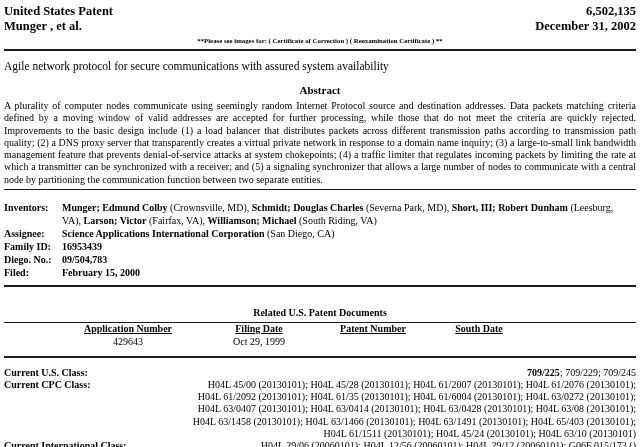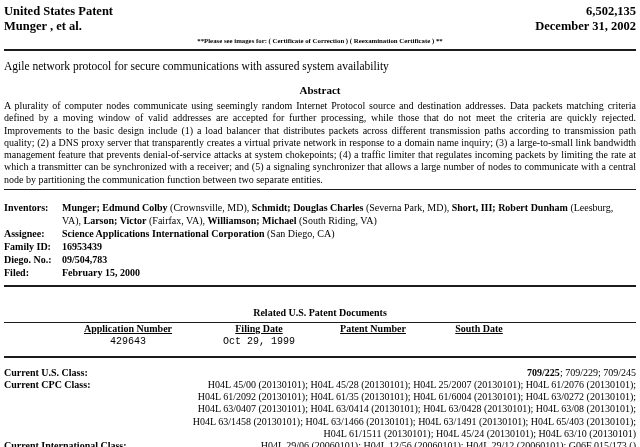--- a/index.html
+++ b/index.html
@@ -28,21 +28,21 @@
   .bib-row { display:flex; line-height:12.9px; }
   .bib-label { font-weight:bold; width:58px; flex:none; }
   .bib-value { font-weight:bold; flex:1; padding-right:8px; }
   .bib-value .loc { font-weight:normal; }
 
   
   .rel-head { text-align:center; font-weight:bold; font-size:10px; padding:20px 0 4px 0; }
   .rel-cols, .rel-row { position:relative; height:13px; font-size:10px; }
   .rel-cols { }
   .rel-col { position:absolute; transform:translateX(-50%); font-weight:bold; text-decoration:underline; white-space:nowrap; }
-  .rel-cell { position:absolute; transform:translateX(-50%); white-space:nowrap;font-family:Liberation Mono, monospace; }
+  .rel-cell { position:absolute; transform:translateX(-50%); white-space:nowrap; }
   .c1 { left:124px; } .c2 { left:255px; } .c3 { left:369px; } .c4 { left:475px; }
   .rel-bottom { margin-top:7px; }
 
   
   .cls { margin-top:9px; font-size:10px; }
   .cls-row { display:flex; line-height:12.3px;gap:24px; }
   .cls-label { font-weight:bold; flex:none; }
   .cls-value { flex:1; text-align:right; }
   .cls-value .primary { font-weight:bold; }
 </style>
@@ -108,21 +108,21 @@
   <hr class="rule-thick rel-bottom">
 
   <div class="cls">
     <div class="cls-row">
       <span class="cls-label">Current U.S. Class:</span>
       <span class="cls-value"><span class="primary">709/225</span><span>; 709/229; 709/245</span></span>
     </div>
     <div class="cls-row">
       <span class="cls-label">Current CPC Class:</span>
       <span class="cls-value">
-        <div>H04L 45/00 (20130101); H04L 45/28 (20130101); H04L 25/2007 (20130101); H04L 61/2076 (20130101);</div>
+        <div>H04L 45/00 (20130101); H04L 45/28 (20130101); H04L 61/2007 (20130101); H04L 61/2076 (20130101);</div>
         <div>H04L 61/2092 (20130101); H04L 61/35 (20130101); H04L 61/6004 (20130101); H04L 63/0272 (20130101);</div>
         <div>H04L 63/0407 (20130101); H04L 63/0414 (20130101); H04L 63/0428 (20130101); H04L 63/08 (20130101);</div>
         <div>H04L 63/1458 (20130101); H04L 63/1466 (20130101); H04L 63/1491 (20130101); H04L 65/403 (20130101);</div>
         <div>H04L 61/1511 (20130101); H04L 45/24 (20130101); H04L 63/10 (20130101)</div>
       </span>
     </div>
     <div class="cls-row">
       <span class="cls-label">Current International Class:</span>
       <span class="cls-value">H04L 29/06 (20060101); H04L 12/56 (20060101); H04L 29/12 (20060101); G06F 015/173 ()</span>
     </div>

